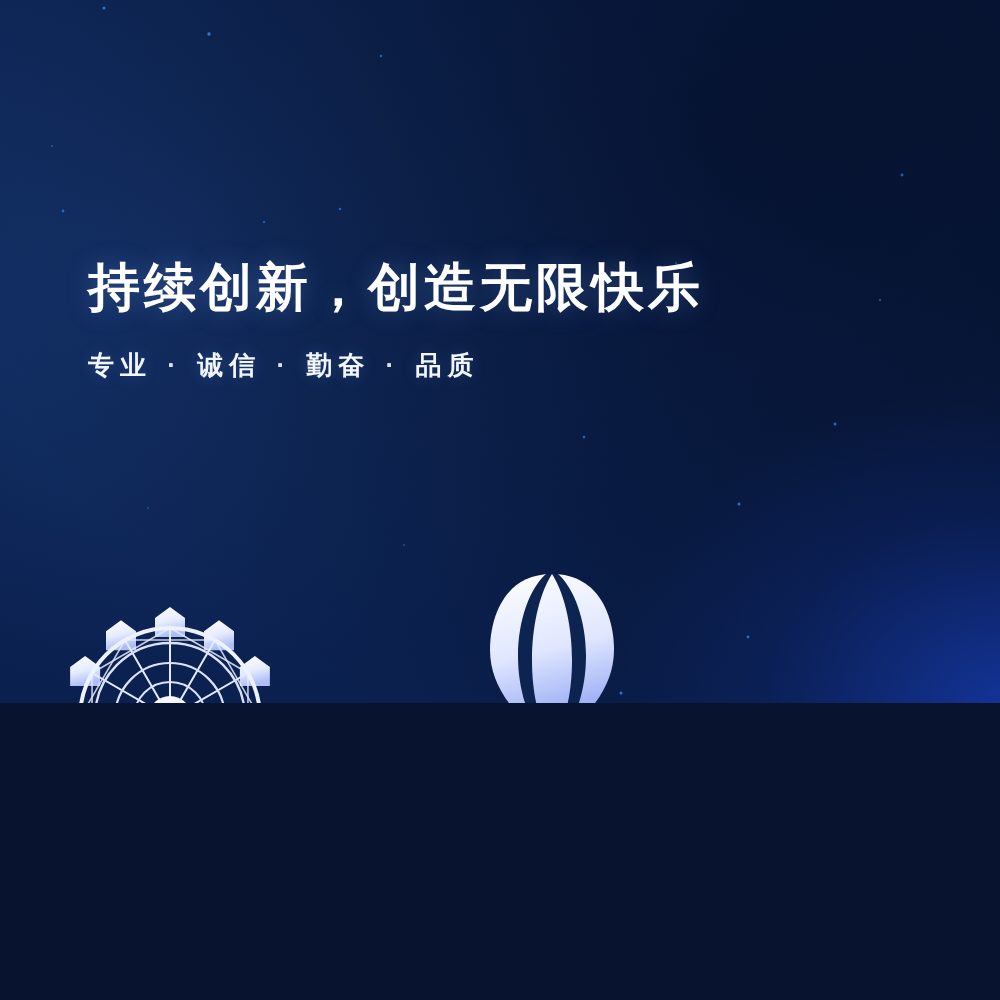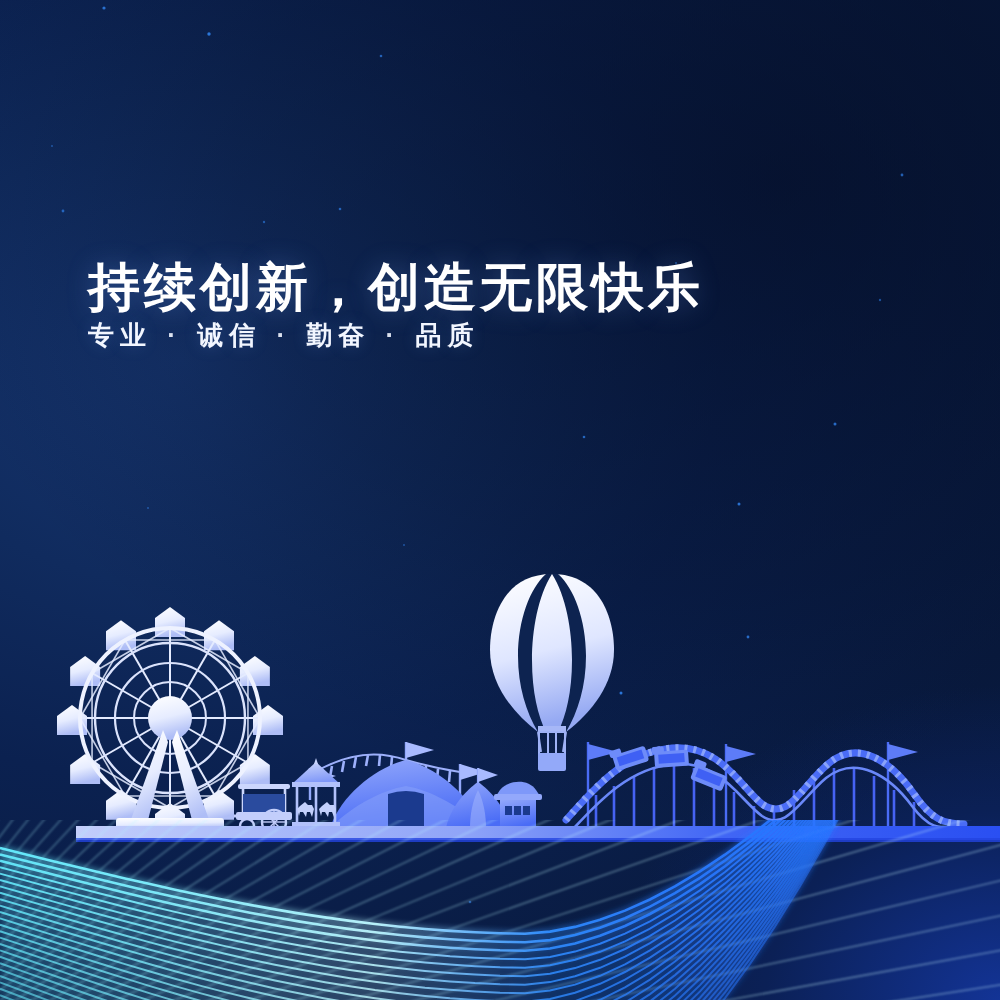--- a/index.html
+++ b/index.html
@@ -1,17 +1,17 @@
 <!DOCTYPE html>
 <html><head>
 <meta charset="utf-8">
 <style>
   html,body{margin:0;padding:0;background:#08142f;}
   #stage{
-    position:relative;width:1000px;height:1000px;overflow:hidden;
+    position:relative;width:1000px;height:703px;overflow:hidden;
     font-family:"Liberation Sans","DejaVu Sans",sans-serif;
     background:#0c4a6e;
   }
   .layer{position:absolute;inset:0;}
   .bg-base{
     background:
       radial-gradient(900px 700px at 18% 36%, #16356f 0%, #102b5e 32%, #0b2150 60%, #091b41 100%),
       linear-gradient(120deg,#123069 0%,#0d2454 45%,#08193c 100%);
   }
   .bg-vig{
@@ -22,21 +22,21 @@
   }
 
   
   .text-block{position:absolute;left:88px;top:258px;}
   .headline{
     font-size:52px;font-weight:bold;color:#ffffff;letter-spacing:4px;
     line-height:1.15;white-space:nowrap;
     text-shadow:0 0 26px rgba(120,170,255,0.30);
   }
   .subline{
-    font-size:26px;font-weight:bold;color:#f2f6ff;
+    margin-top:30px;font-size:26px;font-weight:bold;color:#f2f6ff;
     letter-spacing:6px;white-space:nowrap;
     text-shadow:0 0 16px rgba(120,170,255,0.22);
   }
   .sep{opacity:.9;padding:0 2px;}
 
   svg.full{position:absolute;left:0;top:0;width:1000px;height:1000px;display:block;}
   .nosel{user-select:none;}
 </style>
 </head>
 <body>

